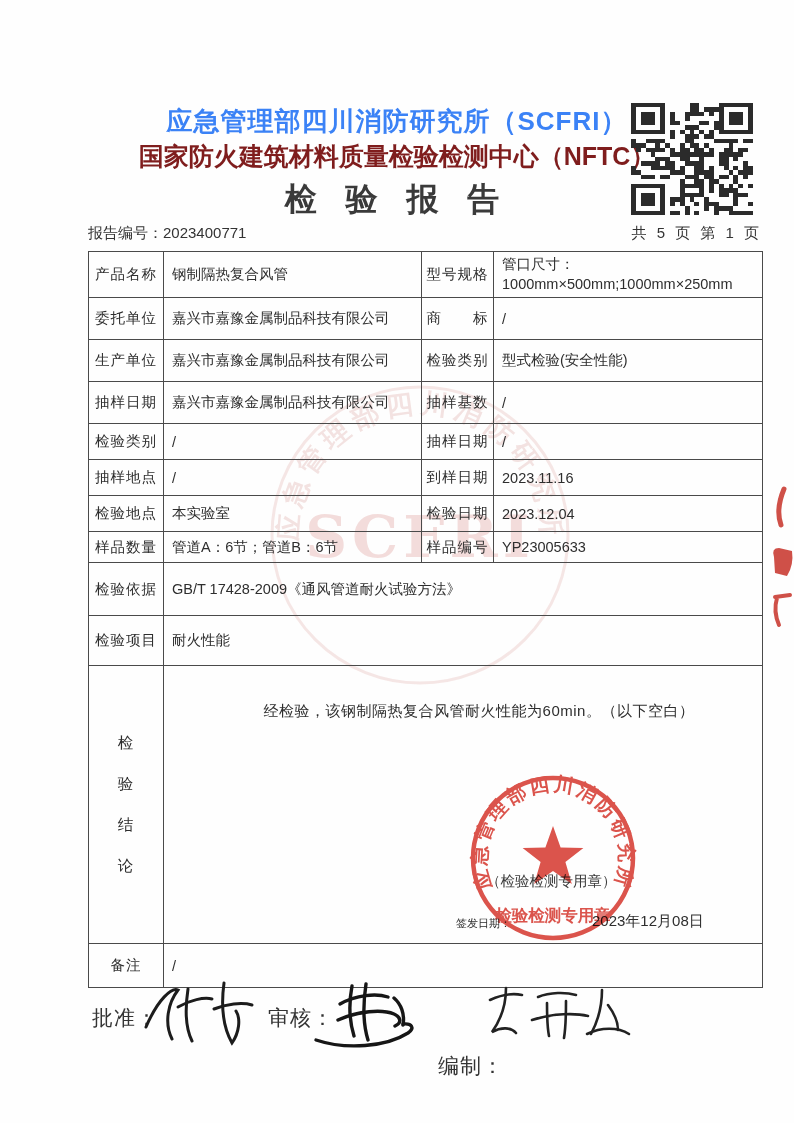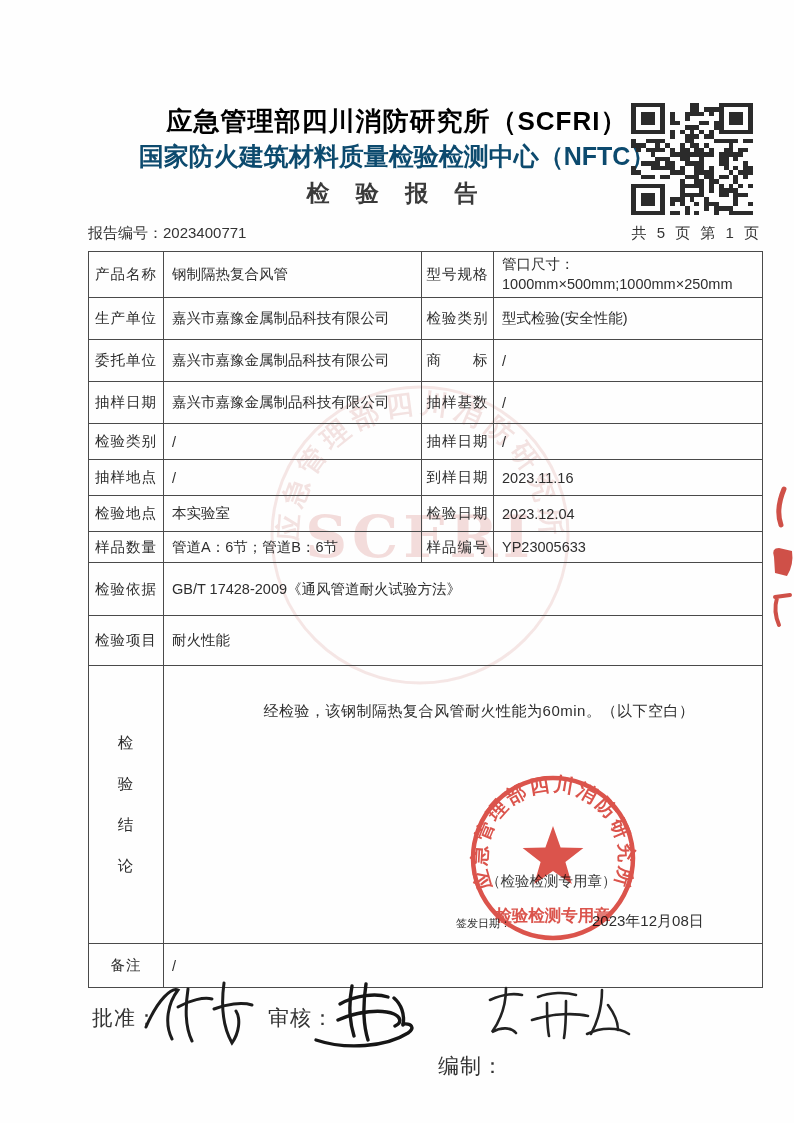--- a/index.html
+++ b/index.html
@@ -2,25 +2,25 @@
 <html><head>
 <meta charset="utf-8">
 <style>
   * { margin:0; padding:0; box-sizing:border-box; }
   html,body { background:#ffffff; }
   body { font-family:"Liberation Sans","DejaVu Sans",sans-serif; color:#2e2e2e; }
   .page { position:relative; width:794px; height:1123px; background:#fefefe; overflow:hidden; }
 
   
   .org-line1 { position:absolute; top:104px; left:0; width:794px; text-align:center;
-               font-size:26px; font-weight:bold; letter-spacing:1px; color:#000000; }
+               font-size:26px; font-weight:bold; letter-spacing:1px; color:#3b82f6; }
   .org-line2 { position:absolute; top:140px; left:0; width:794px; text-align:center;
-               font-size:25px; font-weight:bold; color:#0c4a6e; }
+               font-size:25px; font-weight:bold; color:#7f1d1d; }
   .report-title { position:absolute; top:178px; left:0; width:794px; text-align:center;
-               font-size:23px; font-weight:bold; letter-spacing:10px; color:#3a3a3a; }
+               font-size:32px; font-weight:bold; letter-spacing:10px; color:#3a3a3a; }
   .qr { position:absolute; top:103px; left:631px; width:122px; height:112px; }
 
   
   .meta { position:absolute; top:224px; left:88px; width:674px; font-size:15px; color:#333; }
   .meta .pagination { float:right; letter-spacing:3px; }
 
   
   table.report { position:absolute; top:251px; left:88px; width:674px;
                  border-collapse:collapse; table-layout:fixed; background:transparent; }
   table.report td { border:1.6px solid #4a4a4a; vertical-align:middle;
@@ -407,30 +407,30 @@
         <col style="width:269px">
       </colgroup>
     <tbody>
         <tr class="h42">
       <td class="lab">产品名称</td>
       <td class="val">钢制隔热复合风管</td>
       <td class="lab">型号规格</td>
       <td class="val spec">管口尺寸：1000mm×500mm;1000mm×250mm</td>
     </tr>
     <tr class="h42">
+      <td class="lab">委托单位</td>
+      <td class="val">嘉兴市嘉豫金属制品科技有限公司</td>
+      <td class="lab">商　　标</td>
+      <td class="val">/</td>
+    </tr>
+    <tr class="h42">
       <td class="lab">生产单位</td>
       <td class="val">嘉兴市嘉豫金属制品科技有限公司</td>
       <td class="lab">检验类别</td>
       <td class="val">型式检验(安全性能)</td>
-    </tr>
-    <tr class="h42">
-      <td class="lab">委托单位</td>
-      <td class="val">嘉兴市嘉豫金属制品科技有限公司</td>
-      <td class="lab">商　　标</td>
-      <td class="val">/</td>
     </tr>
     <tr class="h42">
       <td class="lab">抽样日期</td>
       <td class="val">嘉兴市嘉豫金属制品科技有限公司</td>
       <td class="lab">抽样基数</td>
       <td class="val">/</td>
     </tr>
     <tr class="h36">
       <td class="lab">检验类别</td>
       <td class="val">/</td>

